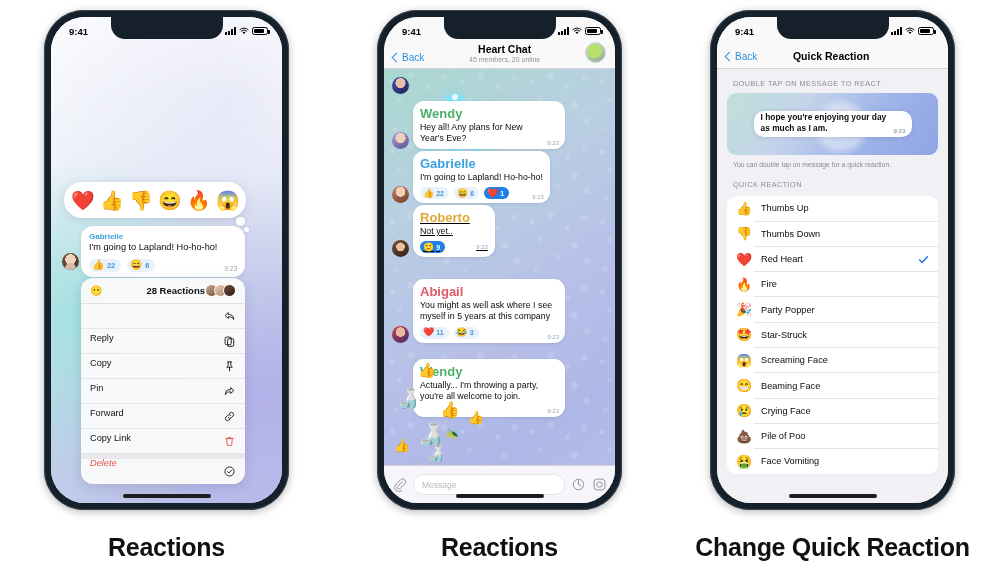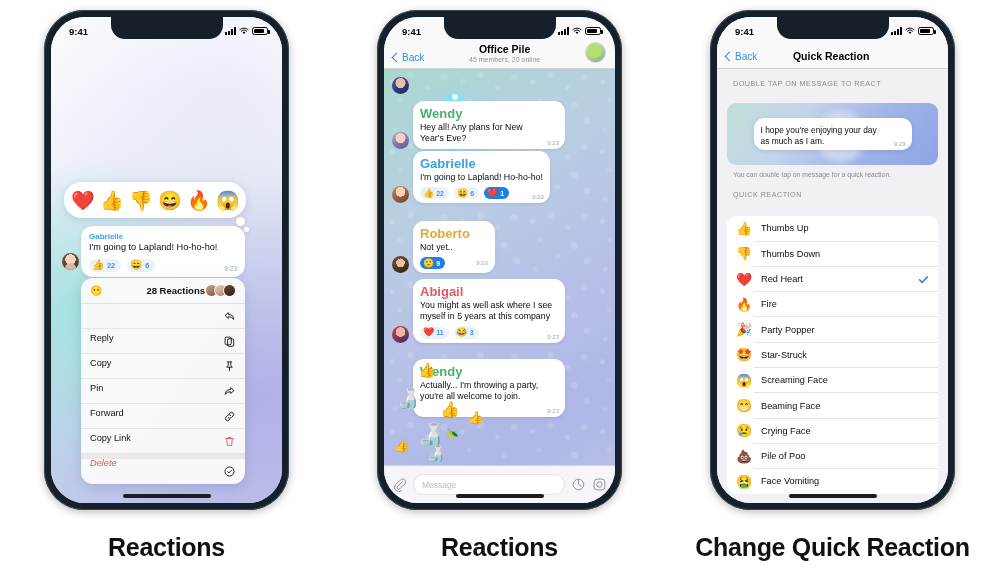--- a/index.html
+++ b/index.html
@@ -244,34 +244,35 @@
   
   
   .p3-bg { position:absolute; inset:0; background:#f1f1f5; }
   .p3-nav {
     position:absolute; top:0; left:0; right:0; height: 52px; z-index:30;
     background: rgba(249,249,249,.97); border-bottom:.5px solid #d2d2d6;
     display:flex; align-items:flex-end; padding: 0 9px 6px;
   }
   .p3-body { position:absolute; top:52px; left:0; right:0; bottom:0; padding: 0 10px; }
   .sect-head { font-size: 7.2px; color:#8a8a8f; letter-spacing:.5px;
-               padding: 10px 6px 15px; text-transform: uppercase; }
+               padding: 10px 6px 5px; text-transform: uppercase; }
   .preview-card {
     height: 62px; border-radius: 9px; overflow:hidden; position:relative;
     background: linear-gradient(125deg,#bfe0d8 0%,#c4d3ea 34%,#9fb4e8 66%,#8fa4e4 100%);
     display:flex; align-items:center; justify-content:center;
   }
   .preview-card .halo {
     position:absolute; left: 40%; top: 6%; width: 60px; height: 60px; border-radius:50%;
     background: radial-gradient(circle, rgba(255,255,255,.42) 0 48%, rgba(255,255,255,0) 70%);
   }
   .pv-bub {
     position:relative; z-index:2; background:#fff; border-radius: 10px;
-    padding: 7px 7px 4px; width: 158px;
+    padding: 1px 7px 4px; width: 158px;
     box-shadow: 0 1px 4px rgba(40,50,90,.15);
+    font-weight: bold;
   }
   .pv-bub .text { font-size: 8.4px; color:#0a0a0a; line-height:1.3; }
   .pv-bub .time { font-size: 6px; color:#9aa5b1; position:absolute; right:6px; bottom:3px; }
   .pv-foot { font-size: 6.8px; color:#8a8a8f; padding: 6px 6px 0; line-height:1.3; }
   .list-card { background:#fff; border-radius: 9px; overflow:hidden; margin-top: 2px; }
   .lrow { display:flex; align-items:center; height: 25.3px; padding: 0 9px; position:relative; }
   .lrow .e { font-size: 13px; width: 18px; flex:none; line-height:1; }
   .lrow .lbl { flex:1; font-size: 9.2px; color:#0a0a0a;margin-left:7px; }
   .lrow .chk { width: 11px; height: 11px; color:#1c7ae0; }
   .lrow::after {
@@ -496,21 +497,21 @@
               </span>
               <span class="pill active">
                 <span class="e">❤️</span>
                 <span class="n">1</span>
               </span>
             </span>
             <span class="time">9:23</span>
           </span>
         </div>
 
-        <div class="msgrow" style="top:204px;">
+        <div class="msgrow" style="top:188px;text-decoration:underline;">
           <span class="m-av av-d"></span>
           <span class="bub">
             <span class="sender s-roberto" style="display:block">Roberto</span>
             <span class="text" style="display:block">Not yet..</span>
             <span class="rrow">
               <span class="pill active">
                 <span class="e">🙂</span>
                 <span class="n">9</span>
               </span>
               <span class="time" style="position:static; margin-left:26px">9:23</span>
@@ -560,21 +561,21 @@
             <circle cx="10" cy="10" r="3.6" fill="none" stroke="currentColor" stroke-width="1.3"></circle>
           </svg>
         </div>
 
         <div class="p2-nav">
           <span class="nav-back">
             <i class="chev"></i>
             <span>Back</span>
           </span>
           <span class="nav-center">
-            <span class="nav-title" style="display:block">Office Pile</span>
+            <span class="nav-title" style="display:block">Heart Chat</span>
             <span class="nav-sub" style="display:block">45 members, 20 online</span>
           </span>
           <span class="nav-avatar"></span>
         </div>
 
         <div class="notch"></div>
         <div class="statusbar light">
           <span>9:41</span>
           <span class="st-right">
             <span class="bars">

